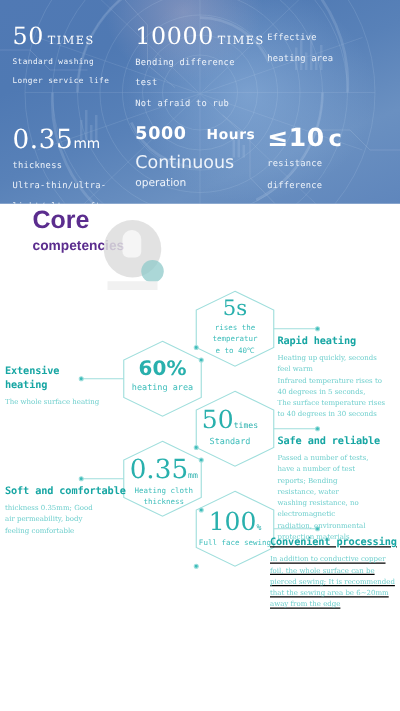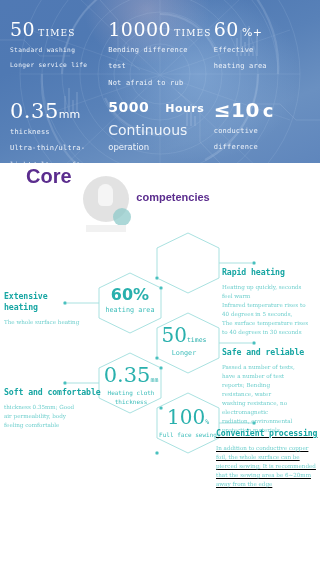--- a/index.html
+++ b/index.html
@@ -62,21 +62,20 @@
 
   
   .core-block { position:relative; padding:3px 0 0 26px; height:62px; }
   .core-title {
     color:#5b2d8e; font-weight:bold; font-size:20px; line-height:1.05;
     font-family:"Liberation Sans", sans-serif;
   }
   .core-sub {
     color:#5b2d8e; font-weight:bold; font-size:11px; margin-top:4px;
     font-family:"Liberation Sans", sans-serif;
-    text-align:center;
   }
   .watermark {
     position:absolute; left:83px; top:13px; width:46px; height:46px;
     border-radius:50%; background:#dedede; opacity:.85;
   }
   .watermark::after{
     content:""; position:absolute; left:15px; top:8px; width:15px; height:22px;
     background:#f4f4f4; border-radius:8px 8px 5px 5px;
   }
   .wm-dot {
@@ -185,23 +184,20 @@
     <div class="stat">
       <div class="big">
         <span>10000</span><span class="unit">TIMES</span>
       </div>
       <div class="sub b">Bending difference</div>
       <div class="sub b">test</div>
       <div class="sub b">Not afraid to rub</div>
     </div>
 
     <div class="stat">
-      <div class="big">
-        <span>60</span><span class="unit-md">%+</span>
-      </div>
       <div class="sub b">Effective</div>
       <div class="sub b">heating area</div>
     </div>
 
     <div class="stat row2">
       <div class="big">
         <span>0.35</span><span class="unit-sm">mm</span>
       </div>
       <div class="sub b">thickness</div>
       <div class="sub b">Ultra-thin/ultra-</div>
@@ -213,21 +209,21 @@
         <span>5000</span><span class="unit-md" style="margin-left:16px">Hours</span>
       </div>
       <div class="sub" style="font-size:14px;font-family:'DejaVu Sans',sans-serif;letter-spacing:0;line-height:1.45;margin-top:6px">Continuous</div>
       <div class="sub" style="font-size:8.5px;font-family:'DejaVu Sans',sans-serif;letter-spacing:0;line-height:1.45;margin-top:0">operation</div>
     </div>
 
     <div class="stat row2">
       <div class="big bold" style="font-size:20px">
         <span>≤10</span><span class="unit-md" style="font-size:18px;font-weight:bold">c</span>
       </div>
-      <div class="sub b">conductive</div>
+      <div class="sub b">resistance</div>
       <div class="sub b">difference</div>
     </div>
 
   </div>
 </div>
 
 <div class="core-block">
   <div class="watermark"></div>
   <div class="wm-dot"></div>
   <div class="wm-bar"></div>
@@ -265,31 +261,37 @@
       <circle cx="254" cy="198" r="1.6"></circle>
       <circle cx="157" cy="53" r="1.6"></circle>
       <circle cx="161" cy="63" r="1.6"></circle>
       <circle cx="157" cy="133" r="1.6"></circle>
       <circle cx="161" cy="143" r="1.6"></circle>
       <circle cx="161" cy="183" r="1.6"></circle>
       <circle cx="157" cy="228" r="1.6"></circle>
     </g>
   </svg>
 
+  <div class="hexnum" style="left:158px; top:14px; width:60px;">
+    <div class="n">5s</div>
+    <div class="cap" style="white-space:pre-line">rises the
+temperatur
+e to 40℃</div>
+  </div>
 
   <div class="hexnum" style="left:100px; top:62px; width:60px;">
     <div class="n bd" style="font-size:16px">60%</div>
     <div class="cap bd" style="white-space:pre-line">heating area</div>
   </div>
 
   <div class="hexnum" style="left:158px; top:100px; width:52px;">
     <div>
       <span class="n lg">50</span><span class="u">times</span>
     </div>
-    <div class="cap bd" style="white-space:pre-line">Longer</div>
+    <div class="cap bd" style="white-space:pre-line">Standard</div>
   </div>
 
   <div class="hexnum" style="left:100px; top:140px; width:62px;">
     <div>
       <span class="n" style="font-size:21px">0.35</span><span class="u">mm</span>
     </div>
     <div class="cap" style="white-space:pre-line">Heating cloth
 thickness</div>
   </div>
 

